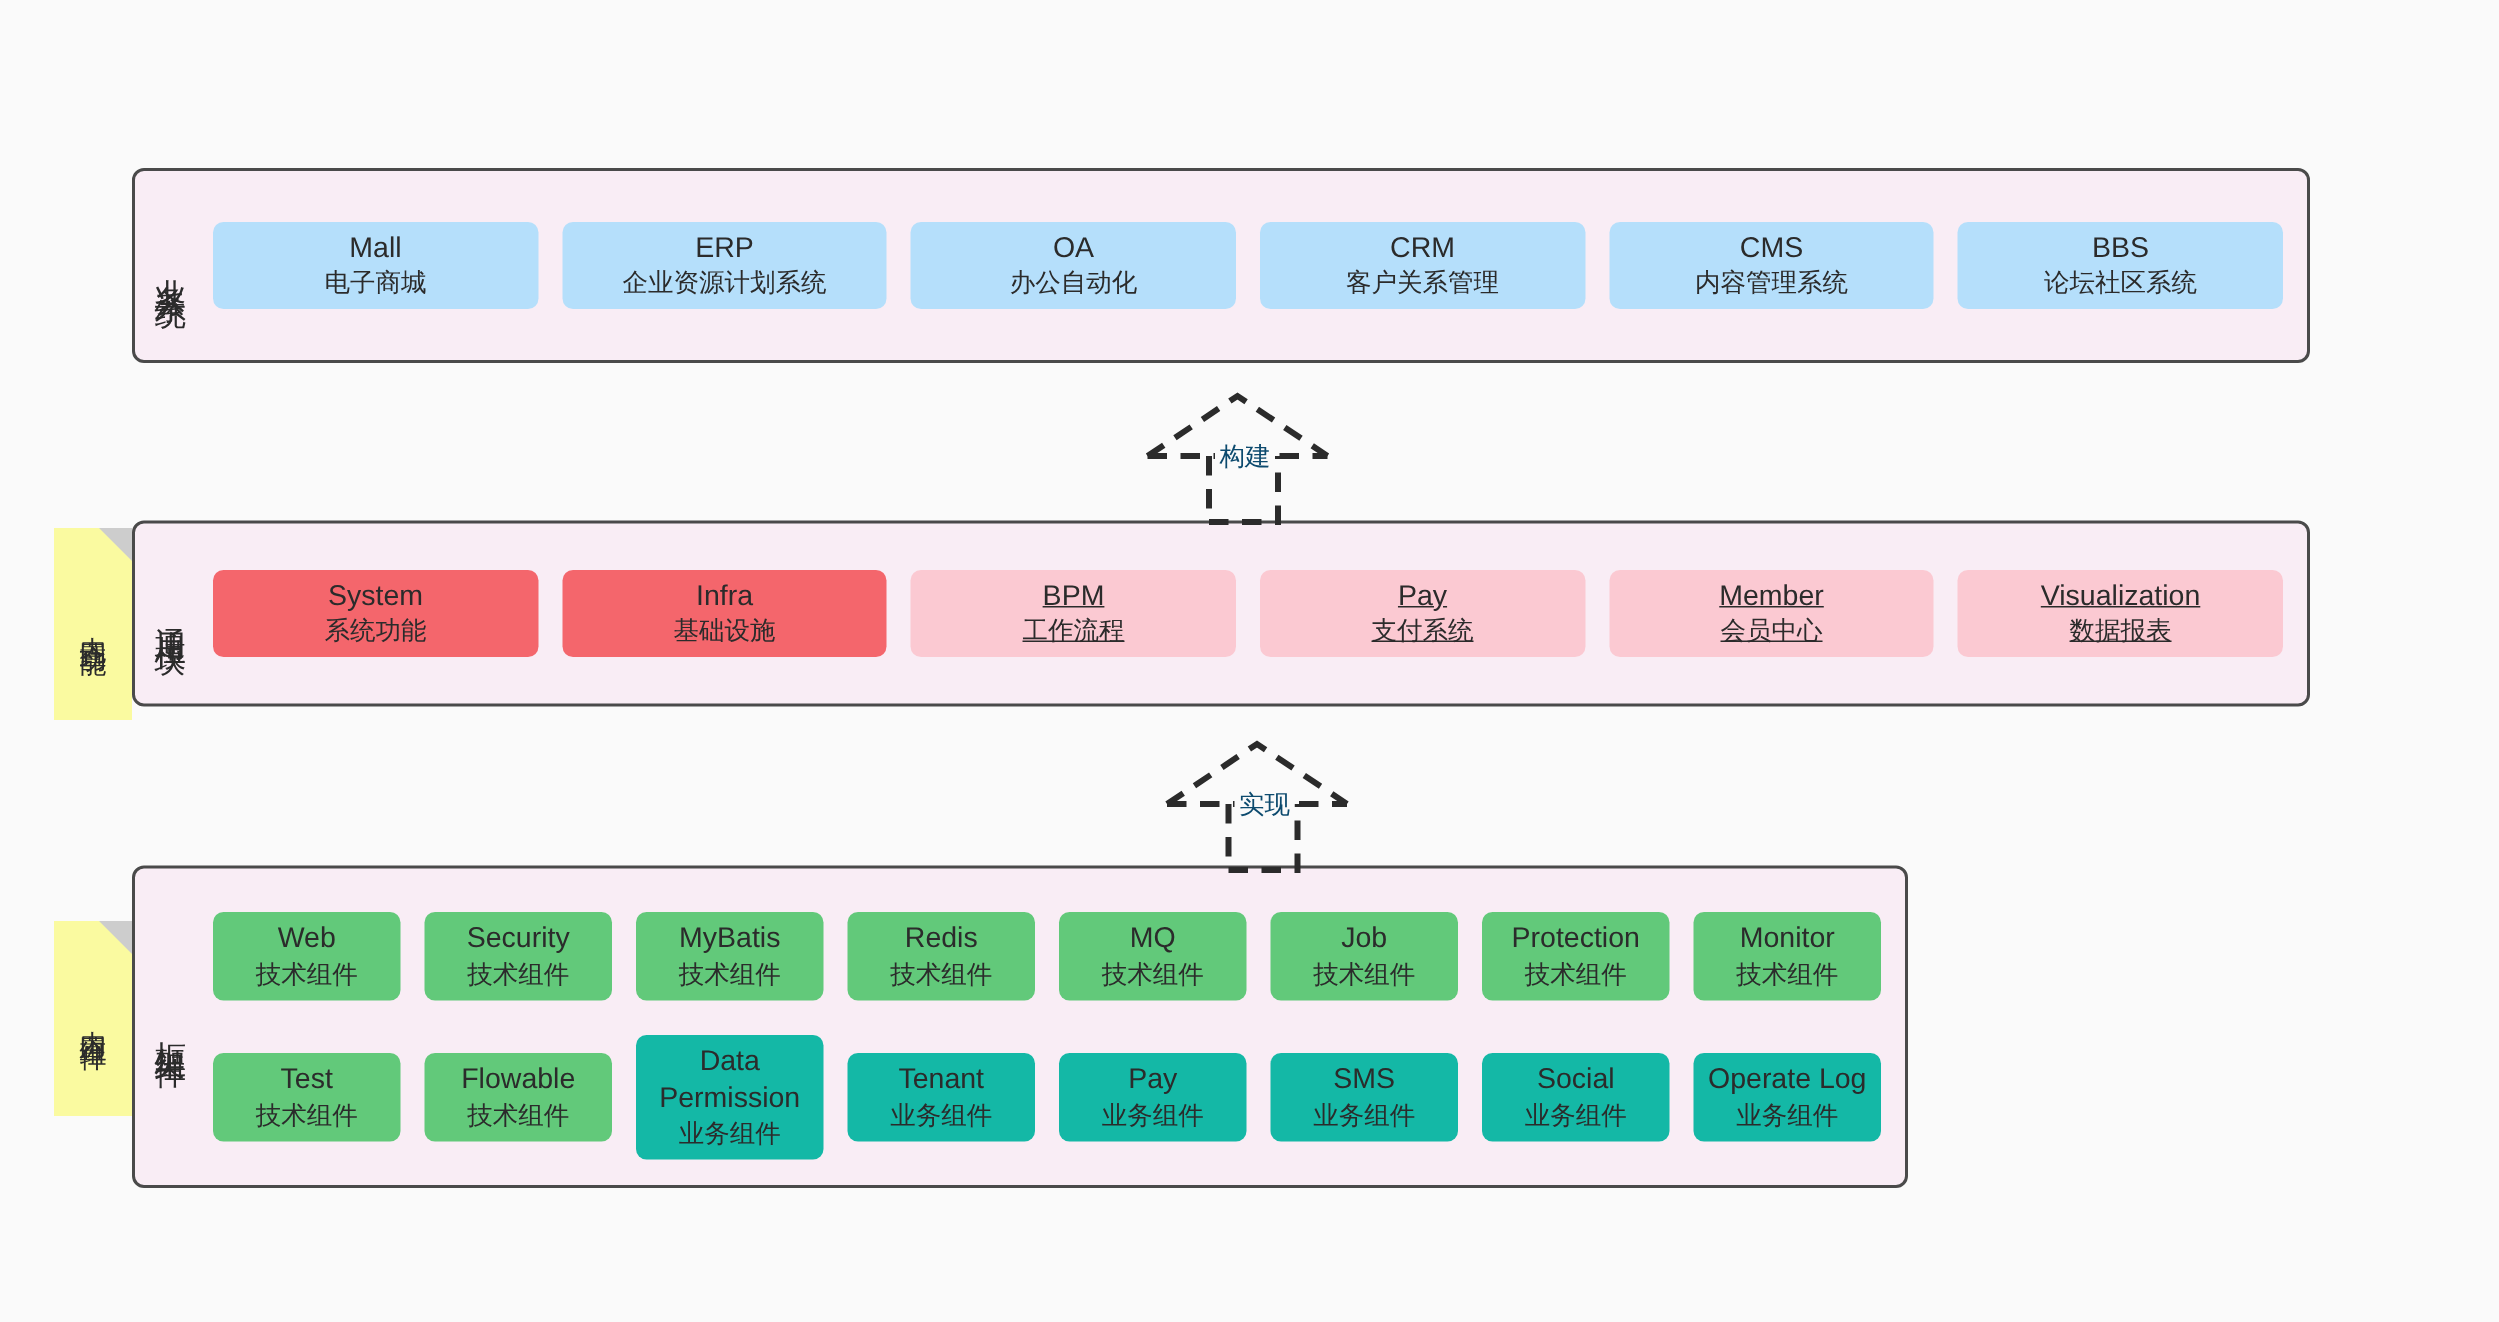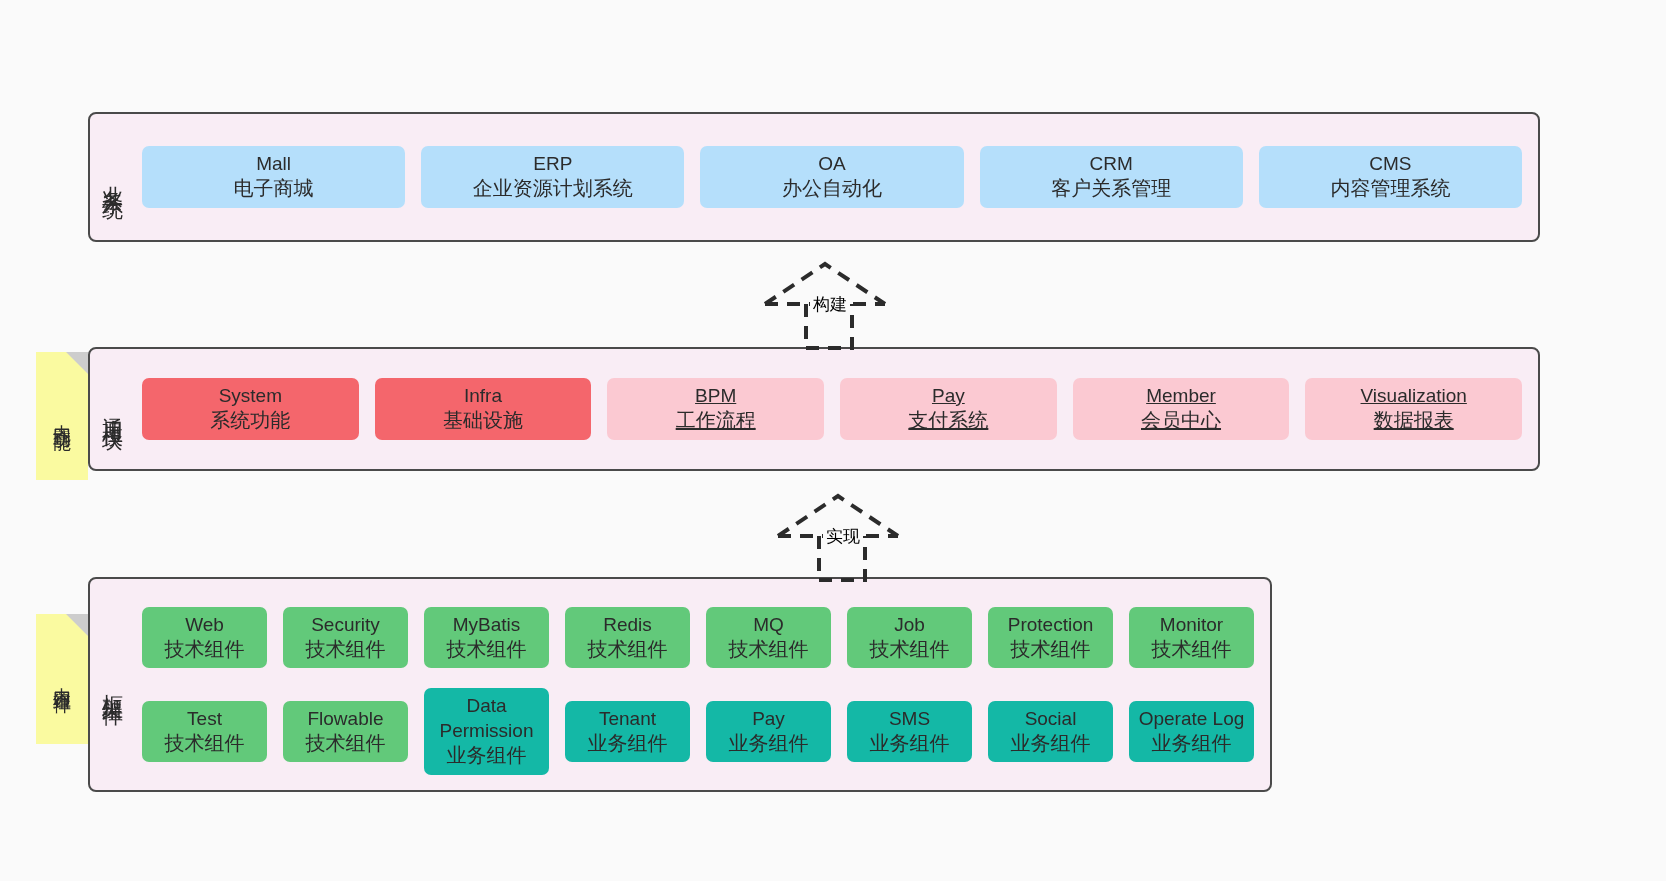--- a/index.html
+++ b/index.html
@@ -55,21 +55,21 @@
     display: flex;
     flex-direction: column;
     align-items: center;
     justify-content: center;
     text-align: center;
     color: #2B2B2B;
     line-height: 1.28;
     padding: 6px 4px;
   }
   .box .en { font-size: 19px; }
-  .box .cn { font-size: 20px; }
+  .box .cn { font-size: 17px; }
 
   .box.blue       { background: #B5DFFB; }
   .box.red        { background: #F4666C; }
   .box.pinklight  { background: #FBC9D2; text-decoration: underline; }
   .box.green      { background: #62C97A; }
   .box.greenlight { background: #14b8a6; }
 
   
   .h-biz  { height: 76px; }
   .h-mod  { height: 63px; }
@@ -100,21 +100,21 @@
     border-top: 22px solid #CDCDCD;
     border-left: 22px solid transparent;
   }
 
   
   .arrow-wrap { position: absolute; z-index: 2; }
   .arrow-wrap svg { display: block; overflow: visible; }
   .arrow-label {
     position: absolute;
     font-size: 17px;
-    color: #000000;
+    color: #0c4a6e;
     background: #FAFAFA;
     padding: 0 3px;
     white-space: nowrap;
     line-height: 1;
   }
 </style>
 </head>
 <body>
 
 <div id="canvas">
@@ -136,20 +136,24 @@
           <span class="en">OA</span>
           <span class="cn">办公自动化</span>
         </div>
         <div class="box blue">
           <span class="en">CRM</span>
           <span class="cn">客户关系管理</span>
         </div>
         <div class="box blue">
           <span class="en">CMS</span>
           <span class="cn">内容管理系统</span>
+        </div>
+        <div class="box blue">
+          <span class="en">BBS</span>
+          <span class="cn">论坛社区系统</span>
         </div>
 
       </div>
     </div>
   </div>
 
   <div class="arrow-wrap" style="left:760px; top:258px; width:150px; height:92px;">
     <svg width="150" height="92" viewBox="0 0 150 92">
 
       <path d="M 5 46 L 65 6 L 125 46" fill="none" stroke="#2B2B2B" stroke-width="4" stroke-dasharray="13 9" stroke-linecap="butt"></path>

